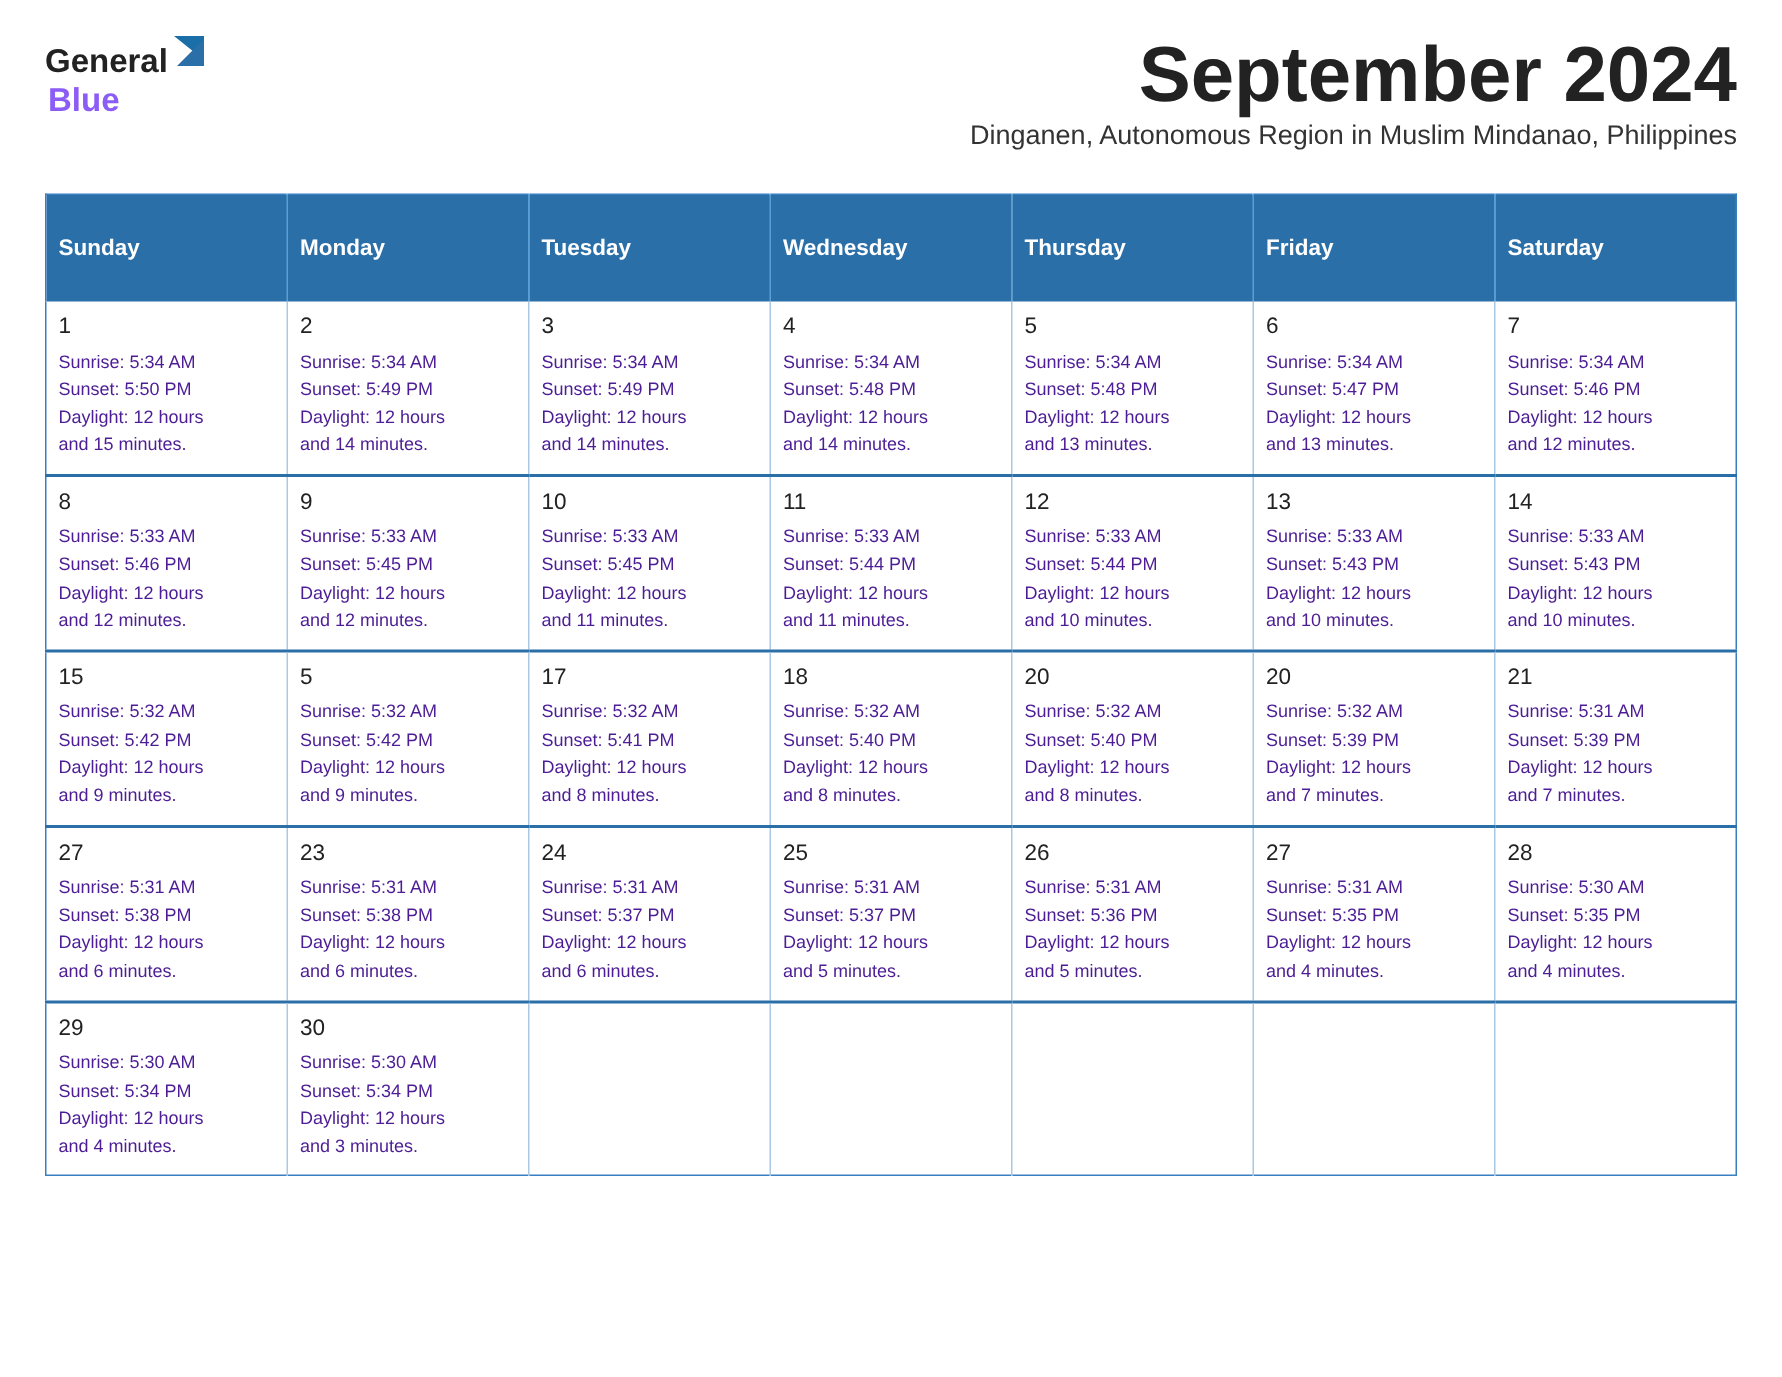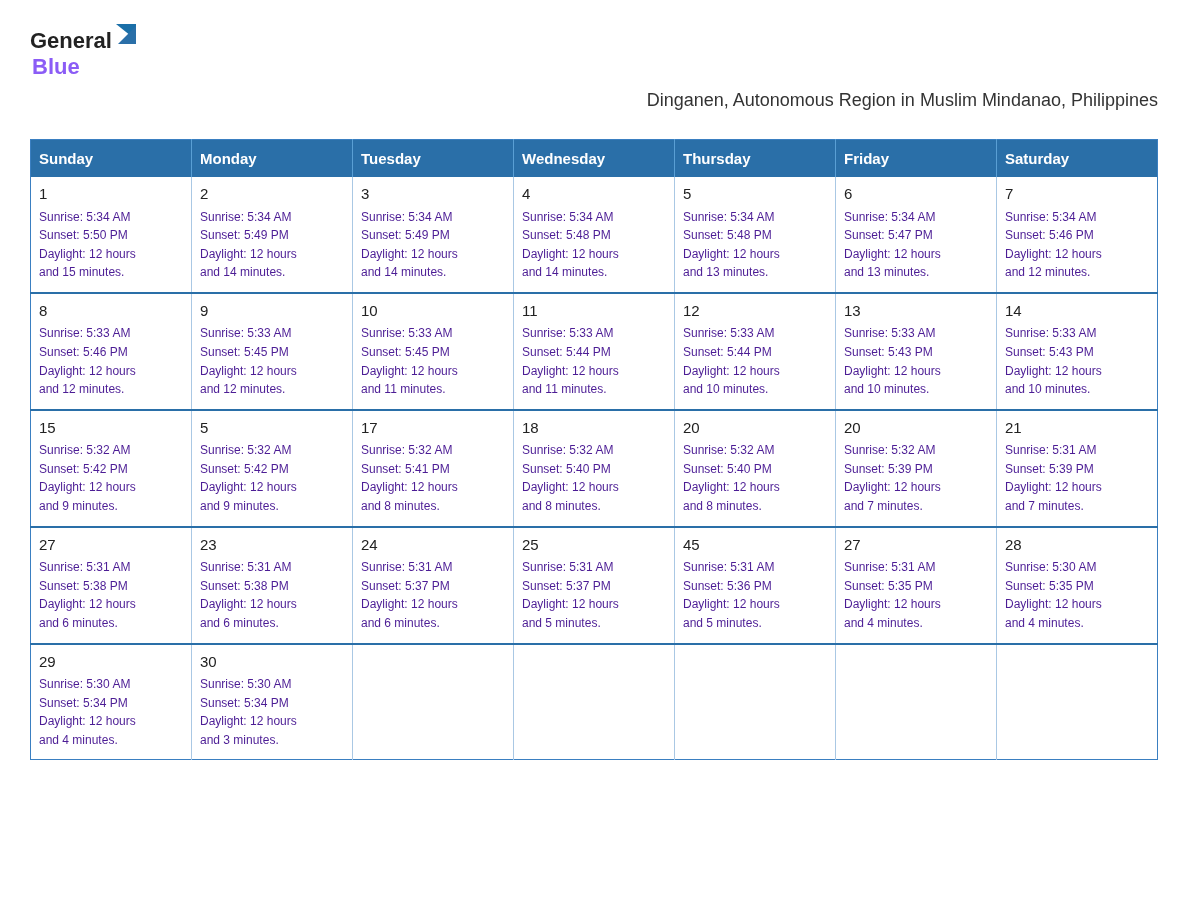--- a/index.html
+++ b/index.html
@@ -6,21 +6,20 @@
     body {
       background: #fff;
       font-family: Arial, sans-serif;
       padding: 20px 30px;
       color: #222;
     }
     .header-area {
       display: flex;
       justify-content: space-between;
       align-items: flex-start;
-      margin-bottom: 10px;
     }
     .logo {
       display: flex;
       align-items: center;
       gap: 4px;
     }
     .logo-text-general {
       font-size: 22px;
       font-weight: bold;
       color: #222;
@@ -47,21 +46,21 @@
       margin-bottom: 28px;
     }
     table {
       width: 100%;
       border-collapse: collapse;
       border: 1px solid #3a7fc1;
     }
     thead tr th {
       background-color: #2a6fa8;
       color: #fff;
-      padding: 10px 8px;
+      padding: 27px 8px;
       font-size: 15px;
       font-weight: bold;
       text-align: left;
       border-right: 1px solid #5a9fd4;
     }
     thead tr th:last-child { border-right: none; }
     tbody tr td {
       vertical-align: top;
       padding: 6px 8px 10px 8px;
       border-right: 1px solid #aac8e4;
@@ -92,20 +91,21 @@
 <div class="header-area">
   <div class="logo">
     <div>
       <span class="logo-text-general">General</span><svg class="logo-icon" viewBox="0 0 28 28" xmlns="http://www.w3.org/2000/svg">
           <polygon points="4,4 24,4 24,20" fill="#1a6fa8"></polygon>
           <polygon points="6,24 24,6 24,24" fill="#2a6fa8"></polygon>
         </svg><br>
       <span class="logo-text-blue" style="margin-left:2px;">Blue</span>
     </div>
   </div>
+  <div class="month-title">September 2024</div>
 </div>
 
 <div class="subtitle">Dinganen, Autonomous Region in Muslim Mindanao, Philippines</div>
 
 <table>
   <thead>
     <tr>
     <th>Sunday</th>
         <th>Monday</th>
         <th>Tuesday</th>
@@ -217,21 +217,21 @@
         </td>
         <td>
           <span class="day-num">24</span>
           <div class="day-info">Sunrise: 5:31 AM<br>Sunset: 5:37 PM<br>Daylight: 12 hours<br>and 6 minutes.</div>
         </td>
         <td>
           <span class="day-num">25</span>
           <div class="day-info">Sunrise: 5:31 AM<br>Sunset: 5:37 PM<br>Daylight: 12 hours<br>and 5 minutes.</div>
         </td>
         <td>
-          <span class="day-num">45</span>
+          <span class="day-num">26</span>
           <div class="day-info">Sunrise: 5:31 AM<br>Sunset: 5:36 PM<br>Daylight: 12 hours<br>and 5 minutes.</div>
         </td>
         <td>
           <span class="day-num">27</span>
           <div class="day-info">Sunrise: 5:31 AM<br>Sunset: 5:35 PM<br>Daylight: 12 hours<br>and 4 minutes.</div>
         </td>
         <td>
           <span class="day-num">28</span>
           <div class="day-info">Sunrise: 5:30 AM<br>Sunset: 5:35 PM<br>Daylight: 12 hours<br>and 4 minutes.</div>
         </td>

